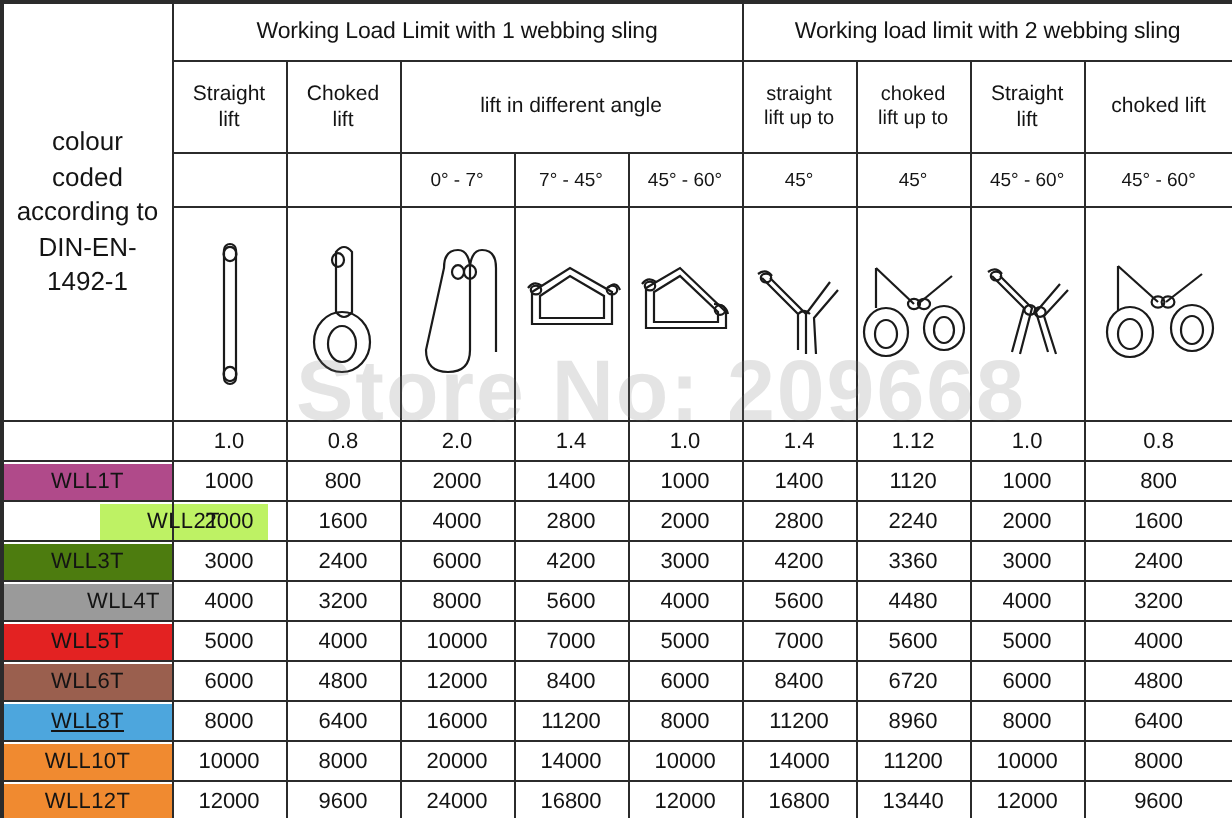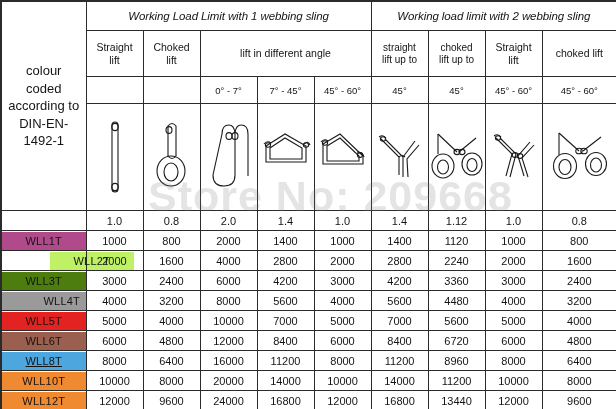--- a/index.html
+++ b/index.html
@@ -40,21 +40,20 @@
   }
   
   table.wll {
     border: 2px solid #2b2b2b;
   }
   .grp-head {
     font-size: 11.5px;
     font-weight: bold;
     letter-spacing: -0.1px;
     height: 28px;
-    font-style: italic;
   }
   .sub-head {
     font-size: 10.5px;
     font-weight: bold;
     line-height: 1.18;
     height: 45px;
     padding: 0 2px;
   }
   .sub-head.small {
     font-size: 10px;

